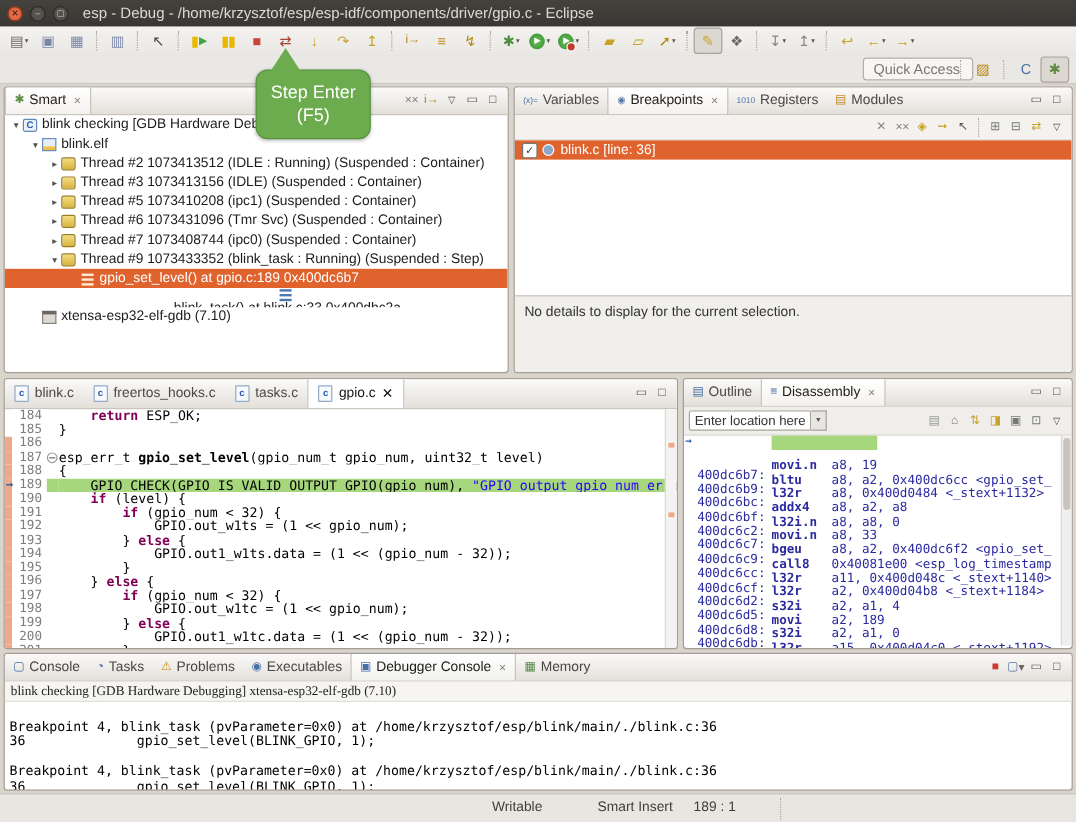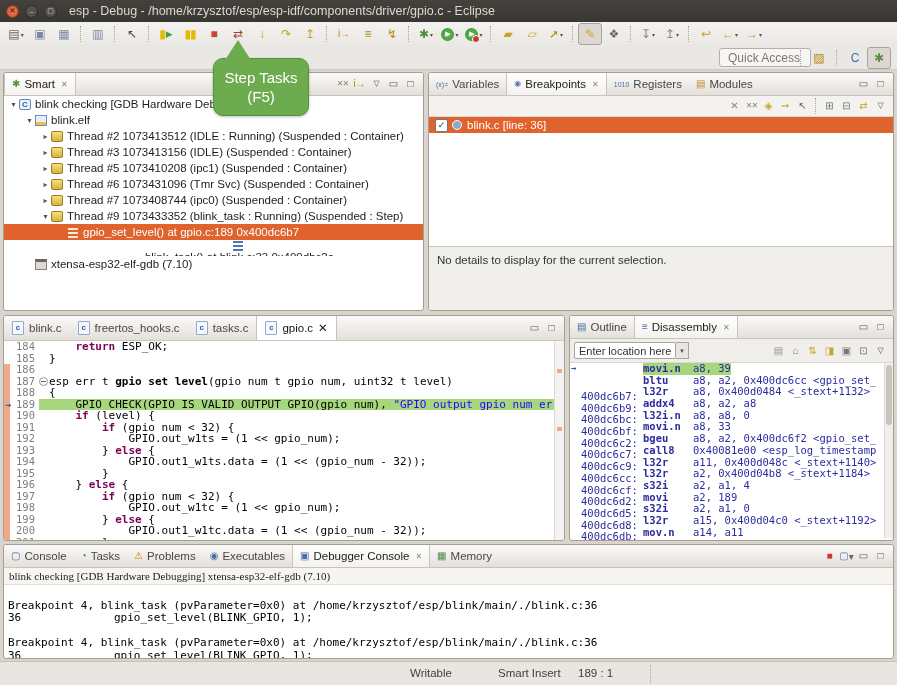--- a/index.html
+++ b/index.html
@@ -95,21 +95,21 @@
   
   .dtoolbar{height:23px;background:#EFEEEB;border-bottom:1px solid #DDD9D2;display:flex;align-items:center;padding:0 4px;}
   .loccombo{width:102px;height:17px;background:#fff;border:1px solid #A9A49C;border-radius:2px;
     display:flex;align-items:center;font-size:11px;color:#333;padding-left:4px;box-sizing:border-box;overflow:hidden;white-space:nowrap;}
   .locdrop{width:13px;height:17px;border:1px solid #A9A49C;border-left:none;background:#E8E6E2;
     display:flex;align-items:center;justify-content:center;font-size:6px;color:#555;box-sizing:border-box;}
   .dcode{position:relative;font:10.5px/11.7px "DejaVu Sans Mono",monospace;color:#2B2BA0;}
   .drow{height:11.7px;display:flex;white-space:pre;align-items:stretch;}
   .dar{width:10px;flex:none;font-size:9px;color:#2B5FA8;font-weight:bold;line-height:11px;text-align:left;padding-left:1px;}
   .daddr{width:62px;flex:none;margin-top:28px;}
-  .dop{display:inline-block;width:50px;font-weight:bold;}
+  .dop{display:inline-block;width:50px;font-weight:bold;margin-top:20px;}
   .dhl{background:#A6D77C;}
   .dscroll{position:absolute;right:0;top:0;bottom:0;width:8px;background:#F0EFED;border-left:1px solid #DDD9D2;}
   .dthumb{position:absolute;left:1px;right:1px;top:2px;height:60px;background:#C8C4BC;border-radius:3px;}
   
   .chead{height:16px;background:#F6F5F2;border-bottom:1px solid #E2DFD9;font-size:11px;color:#222;
     display:flex;align-items:center;padding-left:5px;font-family:Liberation Serif, serif;}
   .cbody{font:11px/12.6px "DejaVu Sans Mono",monospace;color:#000;padding:2px 0 0 4px;white-space:pre;}
   
   .statusbar{position:absolute;left:0;top:661px;width:897px;height:24px;background:#E9E6E1;
     border-top:1px solid #C6C1B9;font-size:11.5px;color:#3F3E3B;}
@@ -503,21 +503,21 @@
         <span class="glyphicon" style="color: rgb(119, 119, 119);">▣</span>
       </span>
       <span class="hic">
         <span class="glyphicon" style="color: rgb(119, 119, 119);">⊡</span>
       </span>
       <span class="hic">
         <span class="glyphicon" style="color: rgb(85, 82, 77); font-size: 8px;">▽</span>
       </span>
     </div>
   <div class="dcode" id="dis-code">
-      <div class="drow"><span class="dar">→</span><span class="daddr">400dc6b7:</span><span class="dhl"><span class="dop">movi.n</span><span>a8, 39</span></span></div>
+      <div class="drow"><span class="dar">→</span><span class="daddr">400dc6b7:</span><span class="dhl"><span class="dop">movi.n</span><span>a8, 19</span></span></div>
       <div class="drow"><span class="dar"></span><span class="daddr">400dc6b9:</span><span><span class="dop">bltu</span><span>a8, a2, 0x400dc6cc &lt;gpio_set_</span></span></div>
       <div class="drow"><span class="dar"></span><span class="daddr">400dc6bc:</span><span><span class="dop">l32r</span><span>a8, 0x400d0484 &lt;_stext+1132&gt;</span></span></div>
       <div class="drow"><span class="dar"></span><span class="daddr">400dc6bf:</span><span><span class="dop">addx4</span><span>a8, a2, a8</span></span></div>
       <div class="drow"><span class="dar"></span><span class="daddr">400dc6c2:</span><span><span class="dop">l32i.n</span><span>a8, a8, 0</span></span></div>
       <div class="drow"><span class="dar"></span><span class="daddr">400dc6c7:</span><span><span class="dop">movi.n</span><span>a8, 33</span></span></div>
       <div class="drow"><span class="dar"></span><span class="daddr">400dc6c9:</span><span><span class="dop">bgeu</span><span>a8, a2, 0x400dc6f2 &lt;gpio_set_</span></span></div>
       <div class="drow"><span class="dar"></span><span class="daddr">400dc6cc:</span><span><span class="dop">call8</span><span>0x40081e00 &lt;esp_log_timestamp</span></span></div>
       <div class="drow"><span class="dar"></span><span class="daddr">400dc6cf:</span><span><span class="dop">l32r</span><span>a11, 0x400d048c &lt;_stext+1140&gt;</span></span></div>
       <div class="drow"><span class="dar"></span><span class="daddr">400dc6d2:</span><span><span class="dop">l32r</span><span>a2, 0x400d04b8 &lt;_stext+1184&gt;</span></span></div>
       <div class="drow"><span class="dar"></span><span class="daddr">400dc6d5:</span><span><span class="dop">s32i</span><span>a2, a1, 4</span></span></div>
@@ -580,15 +580,15 @@
 
 <div class="statusbar">
   <span class="stitem" style="left:410px;">Writable</span>
   <span class="stitem" style="left:498px;">Smart Insert</span>
   <span class="stitem" style="left:578px;">189 : 1</span>
   <span class="stsep"></span>
 </div>
 
 <div class="callout">
   <div class="callout-arrow"></div>
-  <div>Step Tasks</div>
+  <div>Step Enter</div>
   <div>(F5)</div>
 </div>
 
 </body></html>

